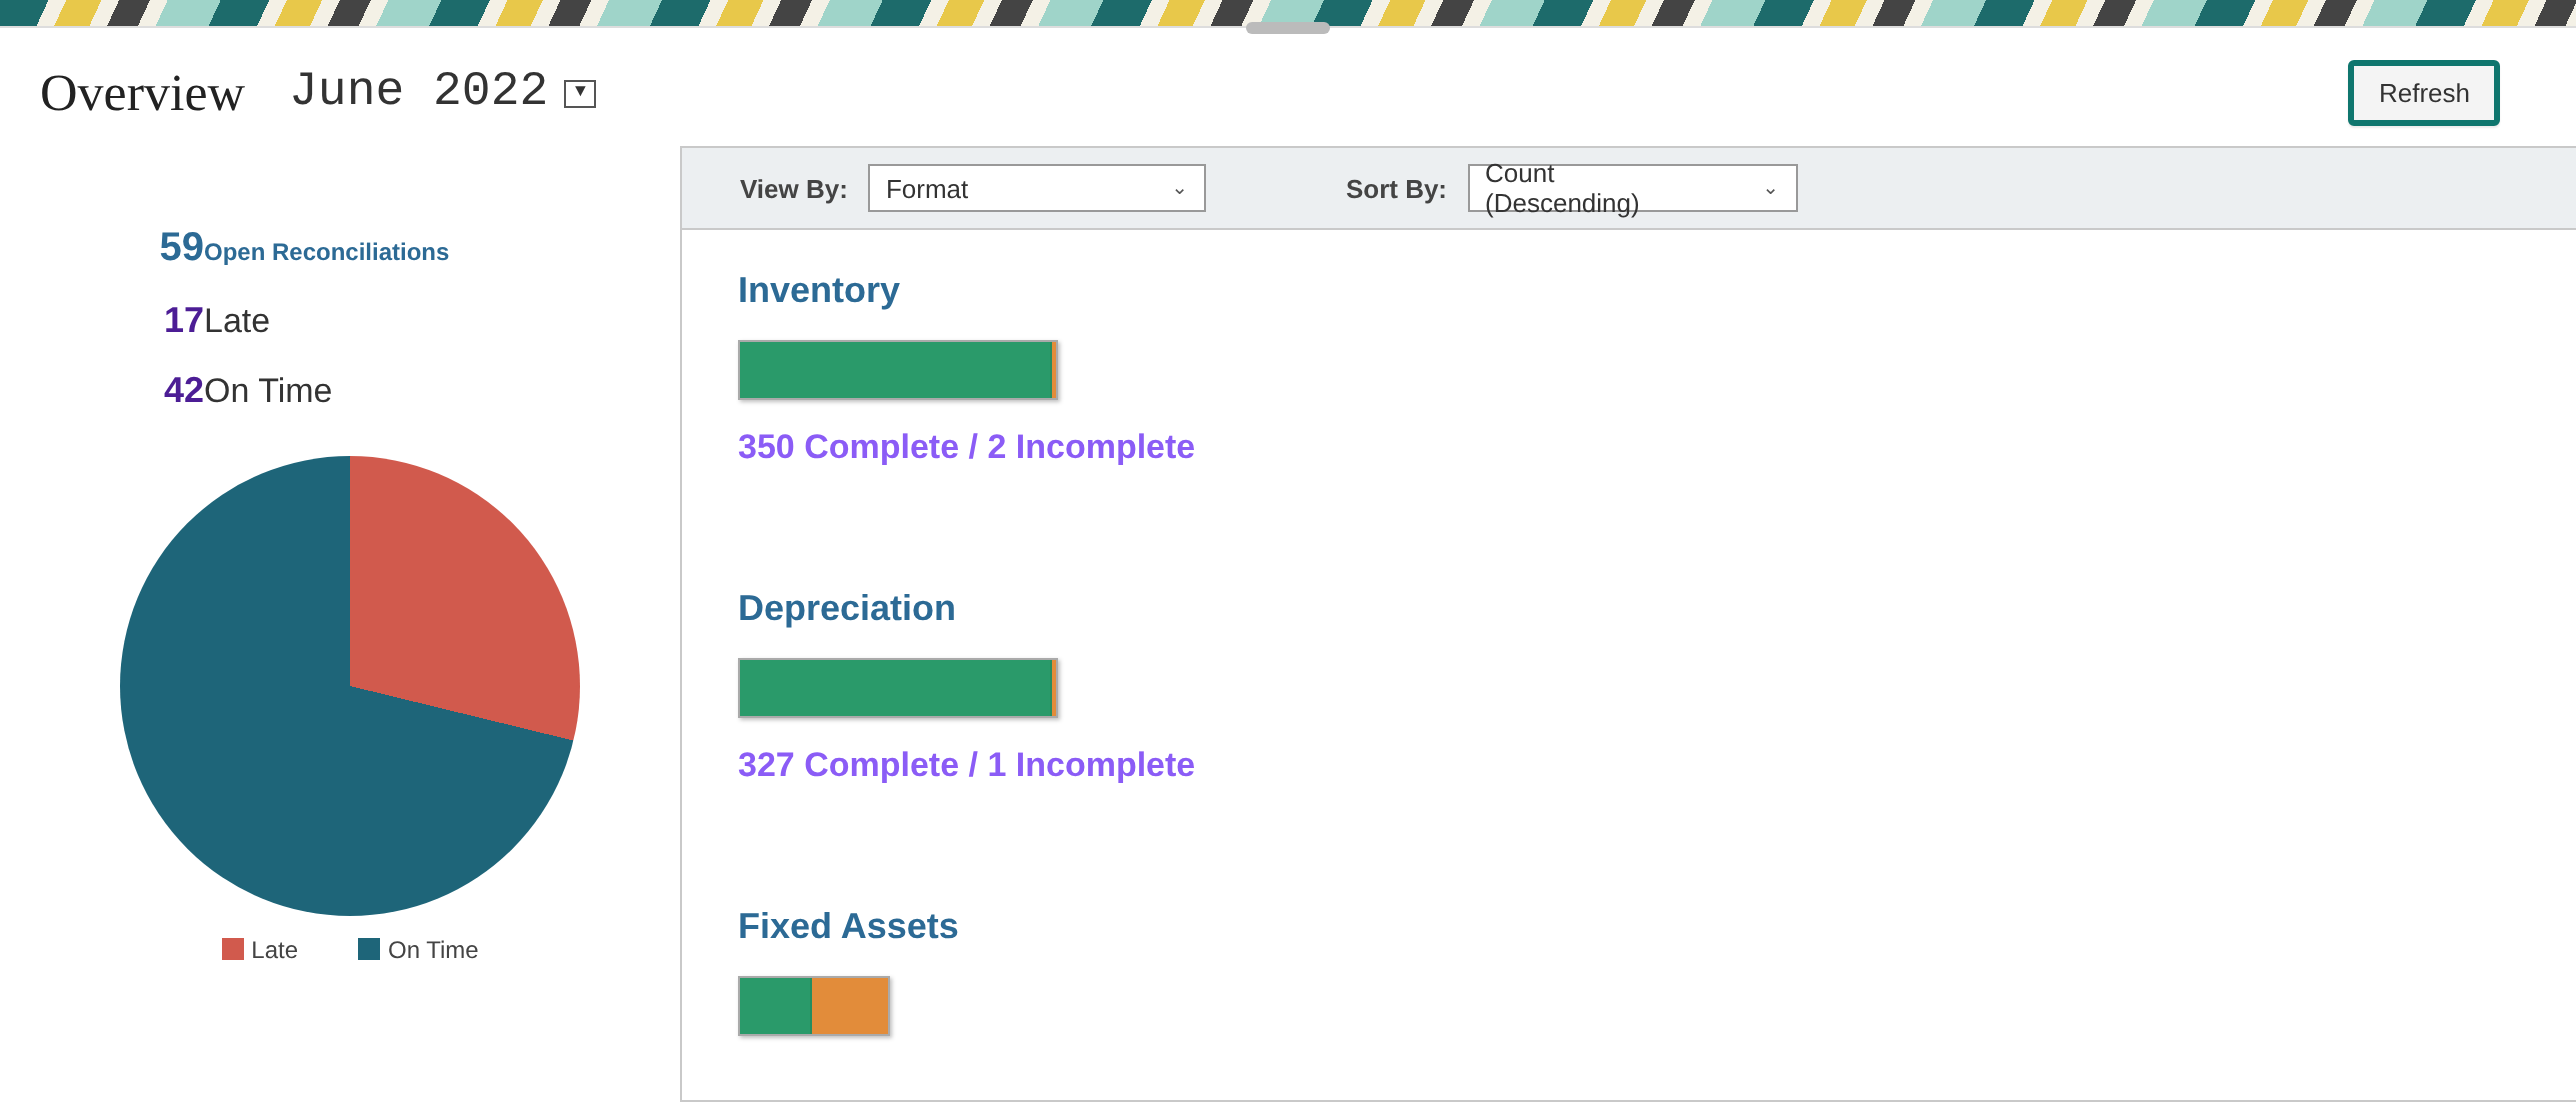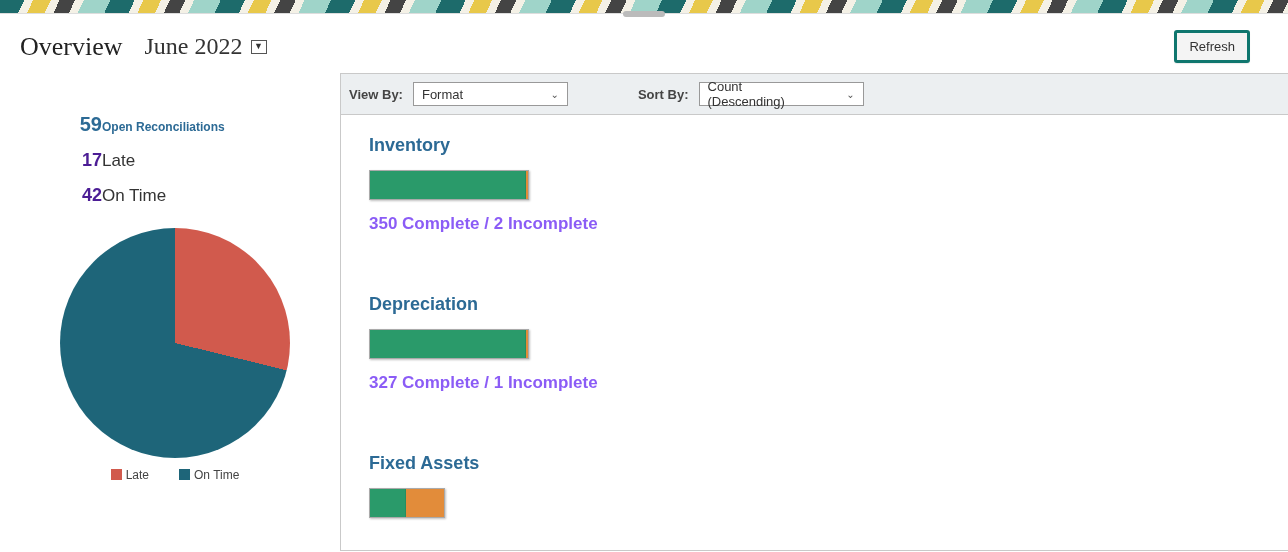--- a/index.html
+++ b/index.html
@@ -47,21 +47,21 @@
     padding: 16px 20px 10px 20px;
   }
   .title {
     font-family: Georgia, 'Times New Roman', serif;
     font-size: 26px;
     font-weight: 500;
     color: #222;
     margin-right: 22px;
   }
   .period {
-    font-family: Liberation Serif, serif;
+    font-family: Liberation Mono, monospace;
     font-size: 24px;
     color: #333;
     display: inline-flex;
     align-items: center;
     gap: 8px;
     cursor: pointer;
   }
   .period-dd {
     width: 16px; height: 14px;
     border: 1px solid #555;
@@ -150,21 +150,21 @@
     flex: 1;
     border: 1px solid #c9c9c9;
     border-right: none;
     display: flex;
     flex-direction: column;
     min-width: 0;
   }
   .filterbar {
     background: #eceff1;
     border-bottom: 1px solid #c9c9c9;
-    padding: 8px 8px;
+    padding: 8px 29px;
     display: flex;
     align-items: center;
     gap: 10px;
   }
   .fb-label {
     font-size: 13px;
     font-weight: bold;
     color: #444;
   }
   .fb-label.second { margin-left: 60px; }
@@ -176,21 +176,21 @@
     background: #fff;
     font-size: 13px;
     color: #333;
     height: 24px;
     padding: 0 8px;
     cursor: pointer;
   }
   .fb-select .caret {
     font-size: 10px; color: #555; margin-left: 8px;
   }
-  .sel-view { width: 155px; }
+  .sel-view { width: 169px; }
   .sel-sort { width: 165px; gap: 17px; }
 
   .list {
     flex: 1;
     overflow-y: scroll;
     padding: 20px 28px 20px 28px;
   }
   .cat {
     margin-bottom: 60px;
   }

